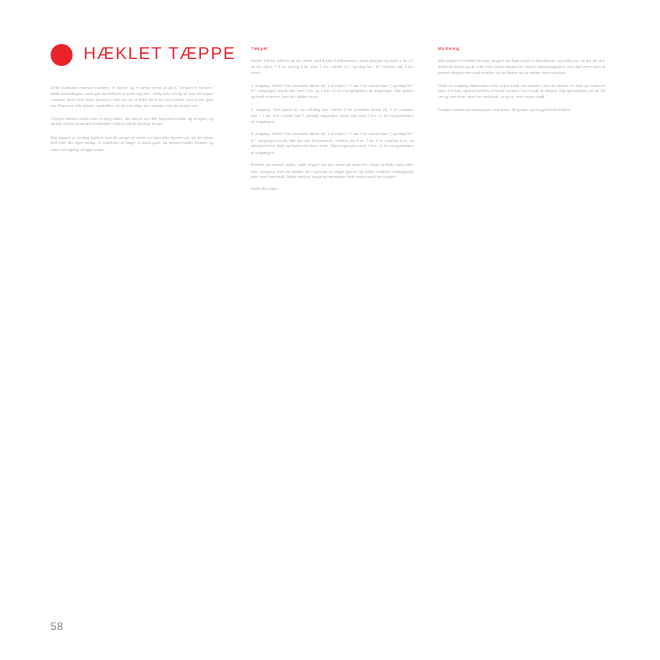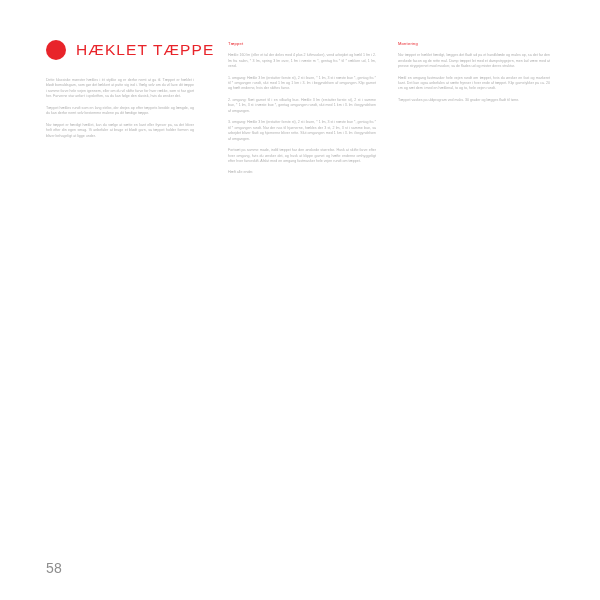--- a/index.html
+++ b/index.html
@@ -80,21 +80,21 @@
     letter-spacing: 0.2px;
     margin: 0 0 5px 0;
     font-weight: 400;
   }
 
   
   .page-number {
     position: absolute;
     left: 46px;
     bottom: 24px;
-    font-size: 14px;
+    font-size: 10px;
     color: #8d8d8d;
     letter-spacing: 0.3px;
   }
 </style>
 </head>
 <body>
 
 <div class="page">
 
   <div class="title-row">

